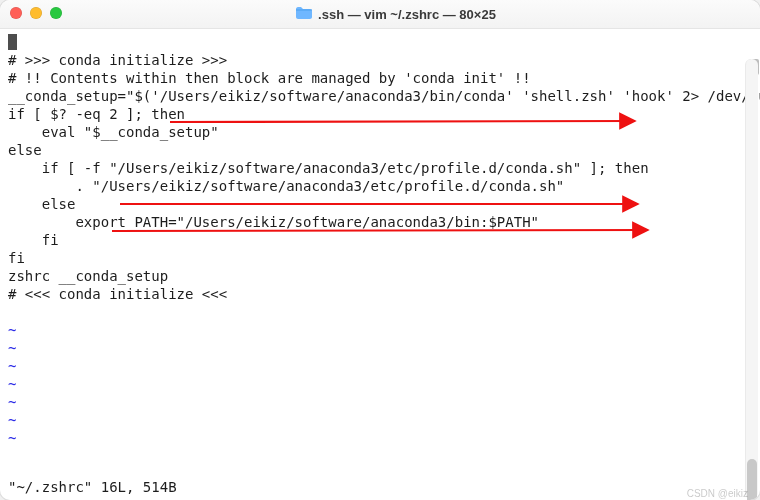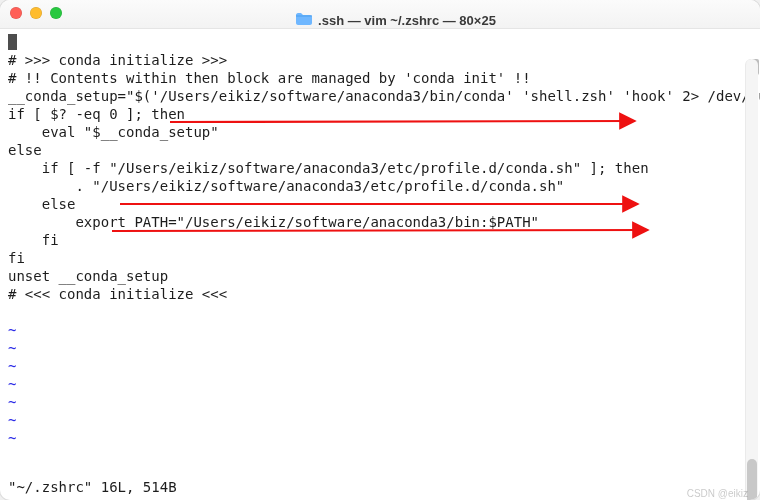--- a/index.html
+++ b/index.html
@@ -21,21 +21,21 @@
     border-radius: 10px;
     box-shadow: 0 0 0 1px rgba(0,0,0,.08);
     overflow: hidden;
     box-sizing: border-box;
   }
   .titlebar {
     height: 28px;
     background: linear-gradient(#fbfbfb, #f3f3f3);
     border-bottom: 1px solid #e5e5e5;
     display: flex;
-    align-items: flex-end;
+    align-items: center;
     position: relative;
     padding-left: 32px;
   }
   .lights {
     position: absolute;
     left: 10px;
     top: 7px;
     display: flex;
     gap: 8px;
   }
@@ -148,30 +148,30 @@
       <span>.ssh — vim ~/.zshrc — 80×25</span>
     </div>
   </div>
 
   <div class="content">
 
     <pre class="code"><span class="cursor-block"></span>
 <span># &gt;&gt;&gt; conda initialize &gt;&gt;&gt;</span>
 <span># !! Contents within then block are managed by 'conda init' !!</span>
 <span>__conda_setup="$('/Users/eikiz/software/anaconda3/bin/conda' 'shell.zsh' 'hook' 2&gt; /dev/null)"</span>
-<span>if [ $? -eq 0 ]; then</span>
+<span>if [ $? -eq 2 ]; then</span>
 <span>    eval "$__conda_setup"</span>
 <span>else</span>
 <span>    if [ -f "/Users/eikiz/software/anaconda3/etc/profile.d/conda.sh" ]; then</span>
 <span>        . "/Users/eikiz/software/anaconda3/etc/profile.d/conda.sh"</span>
 <span>    else</span>
 <span>        export PATH="/Users/eikiz/software/anaconda3/bin:$PATH"</span>
 <span>    fi</span>
 <span>fi</span>
-<span>unset __conda_setup</span>
+<span>zshrc __conda_setup</span>
 <span># &lt;&lt;&lt; conda initialize &lt;&lt;&lt;</span>
 
 <span class="tilde">~</span>
 <span class="tilde">~</span>
 <span class="tilde">~</span>
 <span class="tilde">~</span>
 <span class="tilde">~</span>
 <span class="tilde">~</span>
 <span class="tilde">~</span></pre>
 

